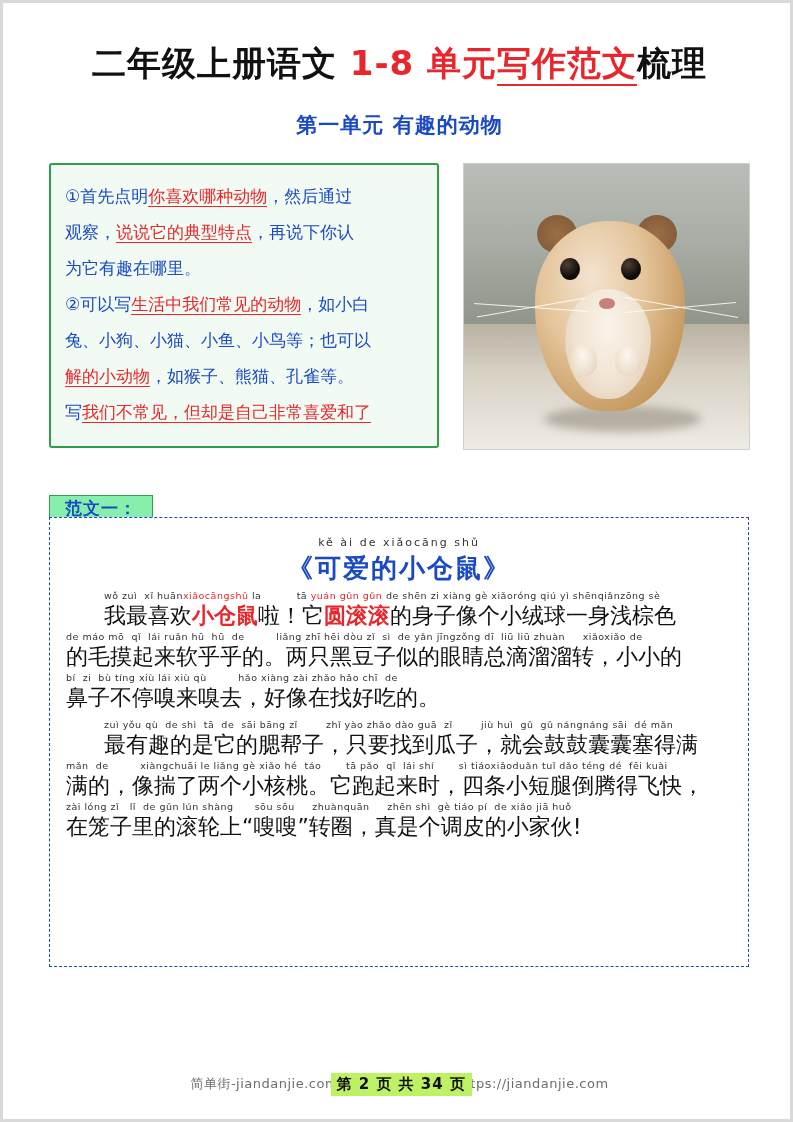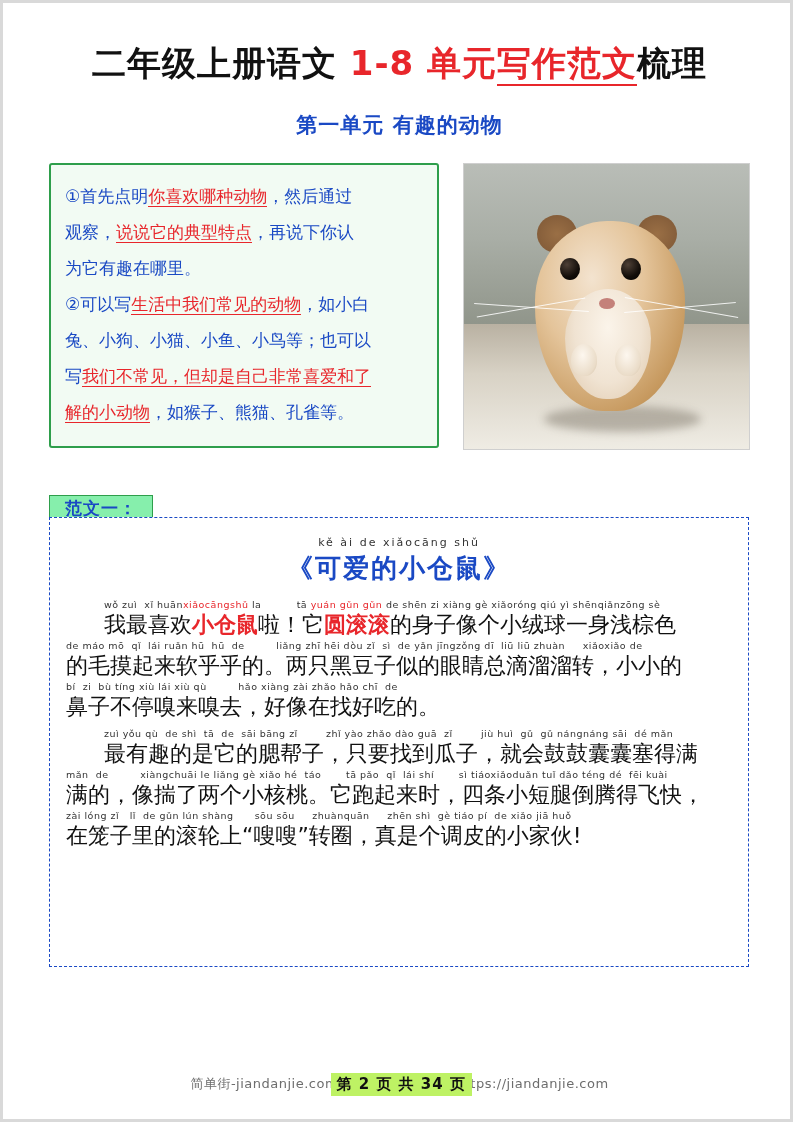--- a/index.html
+++ b/index.html
@@ -207,21 +207,21 @@
     letter-spacing: 2px;
     margin-bottom: 2px;
   }
   .essay-title {
     text-align: center;
     font-family: "DejaVu Sans", "Liberation Sans", sans-serif;
     font-size: 26px;
     font-weight: bold;
     color: #1a49c4;
     letter-spacing: 2px;
-    margin-bottom: 12px;
+    margin-bottom: 3px;
   }
   .para { margin-bottom: 6px; }
   .ruby-line {
     position: relative;
     white-space: nowrap;
   }
   .py {
     display: block;
     font-family: "DejaVu Sans", "Liberation Sans", sans-serif;
     font-size: 9.5px;
@@ -287,24 +287,24 @@
     </div>
     <div class="tipline">
       <span>观察，</span><span class="hl">说说它的典型特点</span><span>，再说下你认</span>
     </div>
     <div class="tipline">为它有趣在哪里。</div>
     <div class="tipline">
       <span>②可以写</span><span class="hl">生活中我们常见的动物</span><span>，如小白</span>
     </div>
     <div class="tipline">兔、小狗、小猫、小鱼、小鸟等；也可以</div>
     <div class="tipline">
+      <span class="hl">解的小动物</span><span>，如猴子、熊猫、孔雀等。</span>
+    </div>
+    <div class="tipline">
       <span>写</span><span class="hl">我们不常见，但却是自己非常喜爱和了</span>
-    </div>
-    <div class="tipline">
-      <span class="hl">解的小动物</span><span>，如猴子、熊猫、孔雀等。</span>
     </div>
   </div>
 
   <div class="photo">
     <div class="bg-top"></div>
     <div class="bg-bot"></div>
     <div class="shadow"></div>
     <div class="ham-ear l"></div>
     <div class="ham-ear r"></div>
     <div class="ham-body"></div>

